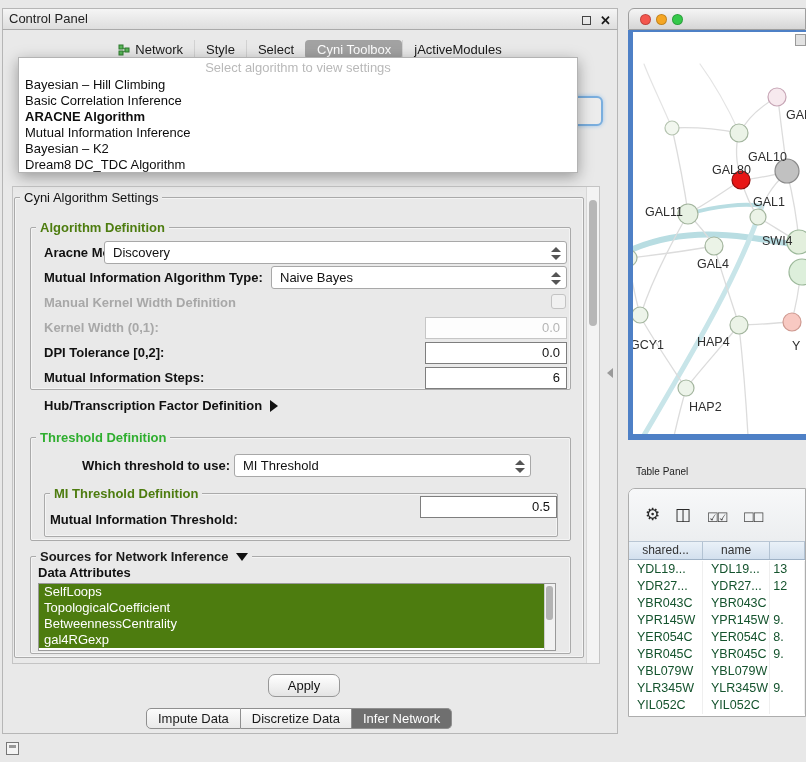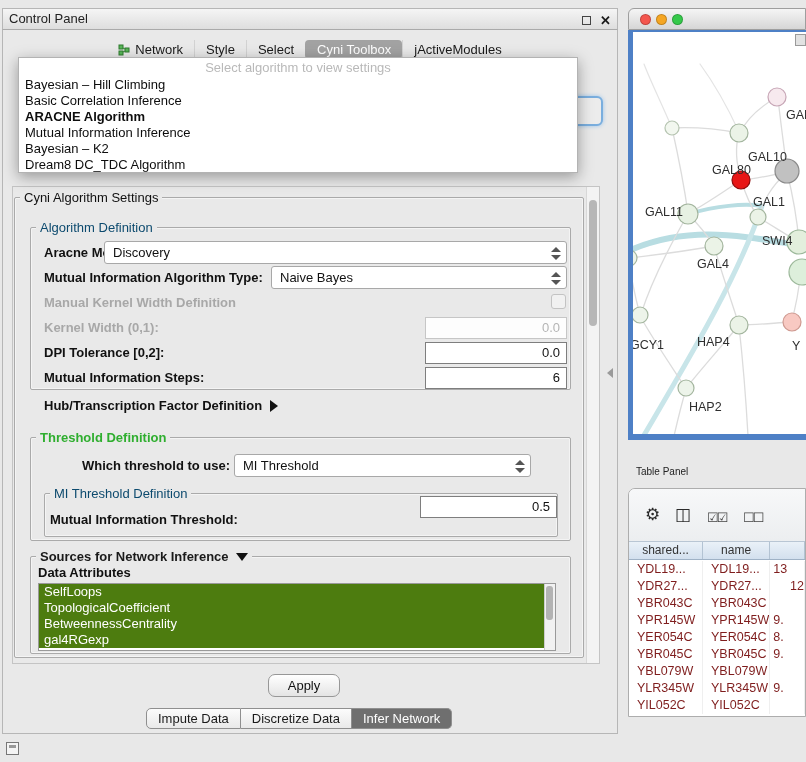--- a/index.html
+++ b/index.html
@@ -17,21 +17,21 @@
   .tab{font-size:13px;color:#1a1a1a;padding:2px 11px;display:flex;align-items:center;gap:5px;white-space:nowrap}
   .tab+.tab{border-left:1px solid #d2d2d2}
   .tab.selected{background:#a2a2a2;color:#fff;border-radius:4px;border-left-color:transparent}
   
   .scrollpane{left:12px;top:186px;width:588px;height:478px;border:1px solid #c4c4c4;background:#e9e9e9}
   .vscroll{left:586px;top:187px;width:13px;height:476px;background:#f3f3f3;border-left:1px solid #d8d8d8}
   .vthumb{position:absolute;left:2px;top:13px;width:8px;height:126px;background:#b7b7b7;border-radius:4px}
   
   .group{border:1px solid #aaa;border-radius:2px;box-shadow:inset 0 0 0 1px rgba(255,255,255,.5)}
   .gtitle{background:#e9e9e9;padding:0 4px;font-size:13px;line-height:15px;white-space:nowrap;z-index:2;display:flex;align-items:center}
-  .blue{color:#0c4a6e;font-weight:normal}
+  .blue{color:#4d7c0f;font-weight:bold}
   .green{color:#2fae2f;font-weight:bold}
   .darkb{color:#1a1a1a;font-weight:bold}
   .lbl{font-size:13px;white-space:nowrap;color:#111}
   .b{font-weight:bold}
   .dis{color:#a8a8a8}
   
   .combo{height:23px;background:#fff;border:1px solid #a8a8a8;border-radius:3px;line-height:21px;padding-left:8px;color:#111}
   .combo-arrows{position:absolute;right:5px;top:4px;width:10px;height:15px}
   .combo-arrows .up{position:absolute;top:1px;left:0;width:0;height:0;border-left:5px solid transparent;border-right:5px solid transparent;border-bottom:5px solid #555}
   .combo-arrows .dn{position:absolute;bottom:1px;left:0;width:0;height:0;border-left:5px solid transparent;border-right:5px solid transparent;border-top:5px solid #555}
@@ -68,21 +68,21 @@
   
   .table-label{left:636px;top:466px;font-size:10px;color:#222}
   .tp-window{left:628px;top:488px;width:178px;height:229px;background:#fff;border:1px solid #adadad;border-radius:7px 0 0 0;overflow:hidden}
   .tp-toolbar{position:absolute;left:0;top:0;width:100%;height:52px;background:linear-gradient(#f7f8f9,#eceef0)}
   .tp-icon{position:absolute;top:17px;font-size:17px;color:#2a2a2a;line-height:18px}
   .tp-icon.small{font-size:13px;letter-spacing:-2px;top:20px;color:#444}
   .tp-header{position:absolute;left:0;top:52px;width:100%;height:19px;display:flex;background:linear-gradient(#eaf1f8,#d3e0ee);border-top:1px solid #b9c6d4;border-bottom:1px solid #9fb2c6}
   .tp-hcell{font-size:12px;color:#333;text-align:center;line-height:17px;border-right:1px solid #b3c3d3;overflow:hidden;white-space:nowrap}
   .tp-body{position:absolute;left:0;top:72px;width:100%;height:calc(100% - 72px);background:#fff}
   .trow{display:flex;height:17px}
-  .tcell{font-size:12.5px;color:#7f1d1d;line-height:17px;padding-left:8px;border-right:1px solid #efefef;overflow:hidden;white-space:nowrap}
+  .tcell{font-size:12.5px;color:#14532d;line-height:17px;padding-left:8px;border-right:1px solid #efefef;overflow:hidden;white-space:nowrap}
   .tcell.c2{padding-left:3px}
   
   .popup{left:18px;top:57px;width:560px;height:116px;background:#fff;border:1px solid #b3b3b3;box-shadow:0 4px 14px rgba(0,0,0,.35);z-index:100}
   .pop-ph{height:19px;text-align:center;color:#b9b9b9;font-size:13px;line-height:19px}
   .pop-item{height:16px;line-height:16px;font-size:13px;color:#0d0d0d;padding-left:6px}
   .pop-item.hl{font-weight:bold}
   .help-frag{left:565px;top:96px;width:38px;height:30px;background:#ececec;border:2px solid #7aaede;border-radius:6px;box-shadow:0 0 4px #9cc4ea;z-index:5}
 </style>
 </head>
 <body>
@@ -303,21 +303,21 @@
       </div>
     <div class="tp-body" id="tp-body">
         <div class="trow">
           <div class="tcell c0" style="width: 85px;">YDL19...</div>
           <div class="tcell c1" style="width: 77px;">YDL19...</div>
           <div class="tcell c2" style="width: 40px;">13</div>
         </div>
         <div class="trow">
           <div class="tcell c0" style="width: 85px;">YDR27...</div>
           <div class="tcell c1" style="width: 77px;">YDR27...</div>
-          <div class="tcell c2" style="width: 40px; text-align: right;">12</div>
+          <div class="tcell c2" style="width: 40px;">12</div>
         </div>
         <div class="trow">
           <div class="tcell c0" style="width: 85px;">YBR043C</div>
           <div class="tcell c1" style="width: 77px;">YBR043C</div>
           <div class="tcell c2" style="width: 40px;"></div>
         </div>
         <div class="trow">
           <div class="tcell c0" style="width: 85px;">YPR145W</div>
           <div class="tcell c1" style="width: 77px;">YPR145W</div>
           <div class="tcell c2" style="width: 40px;">9.</div>

